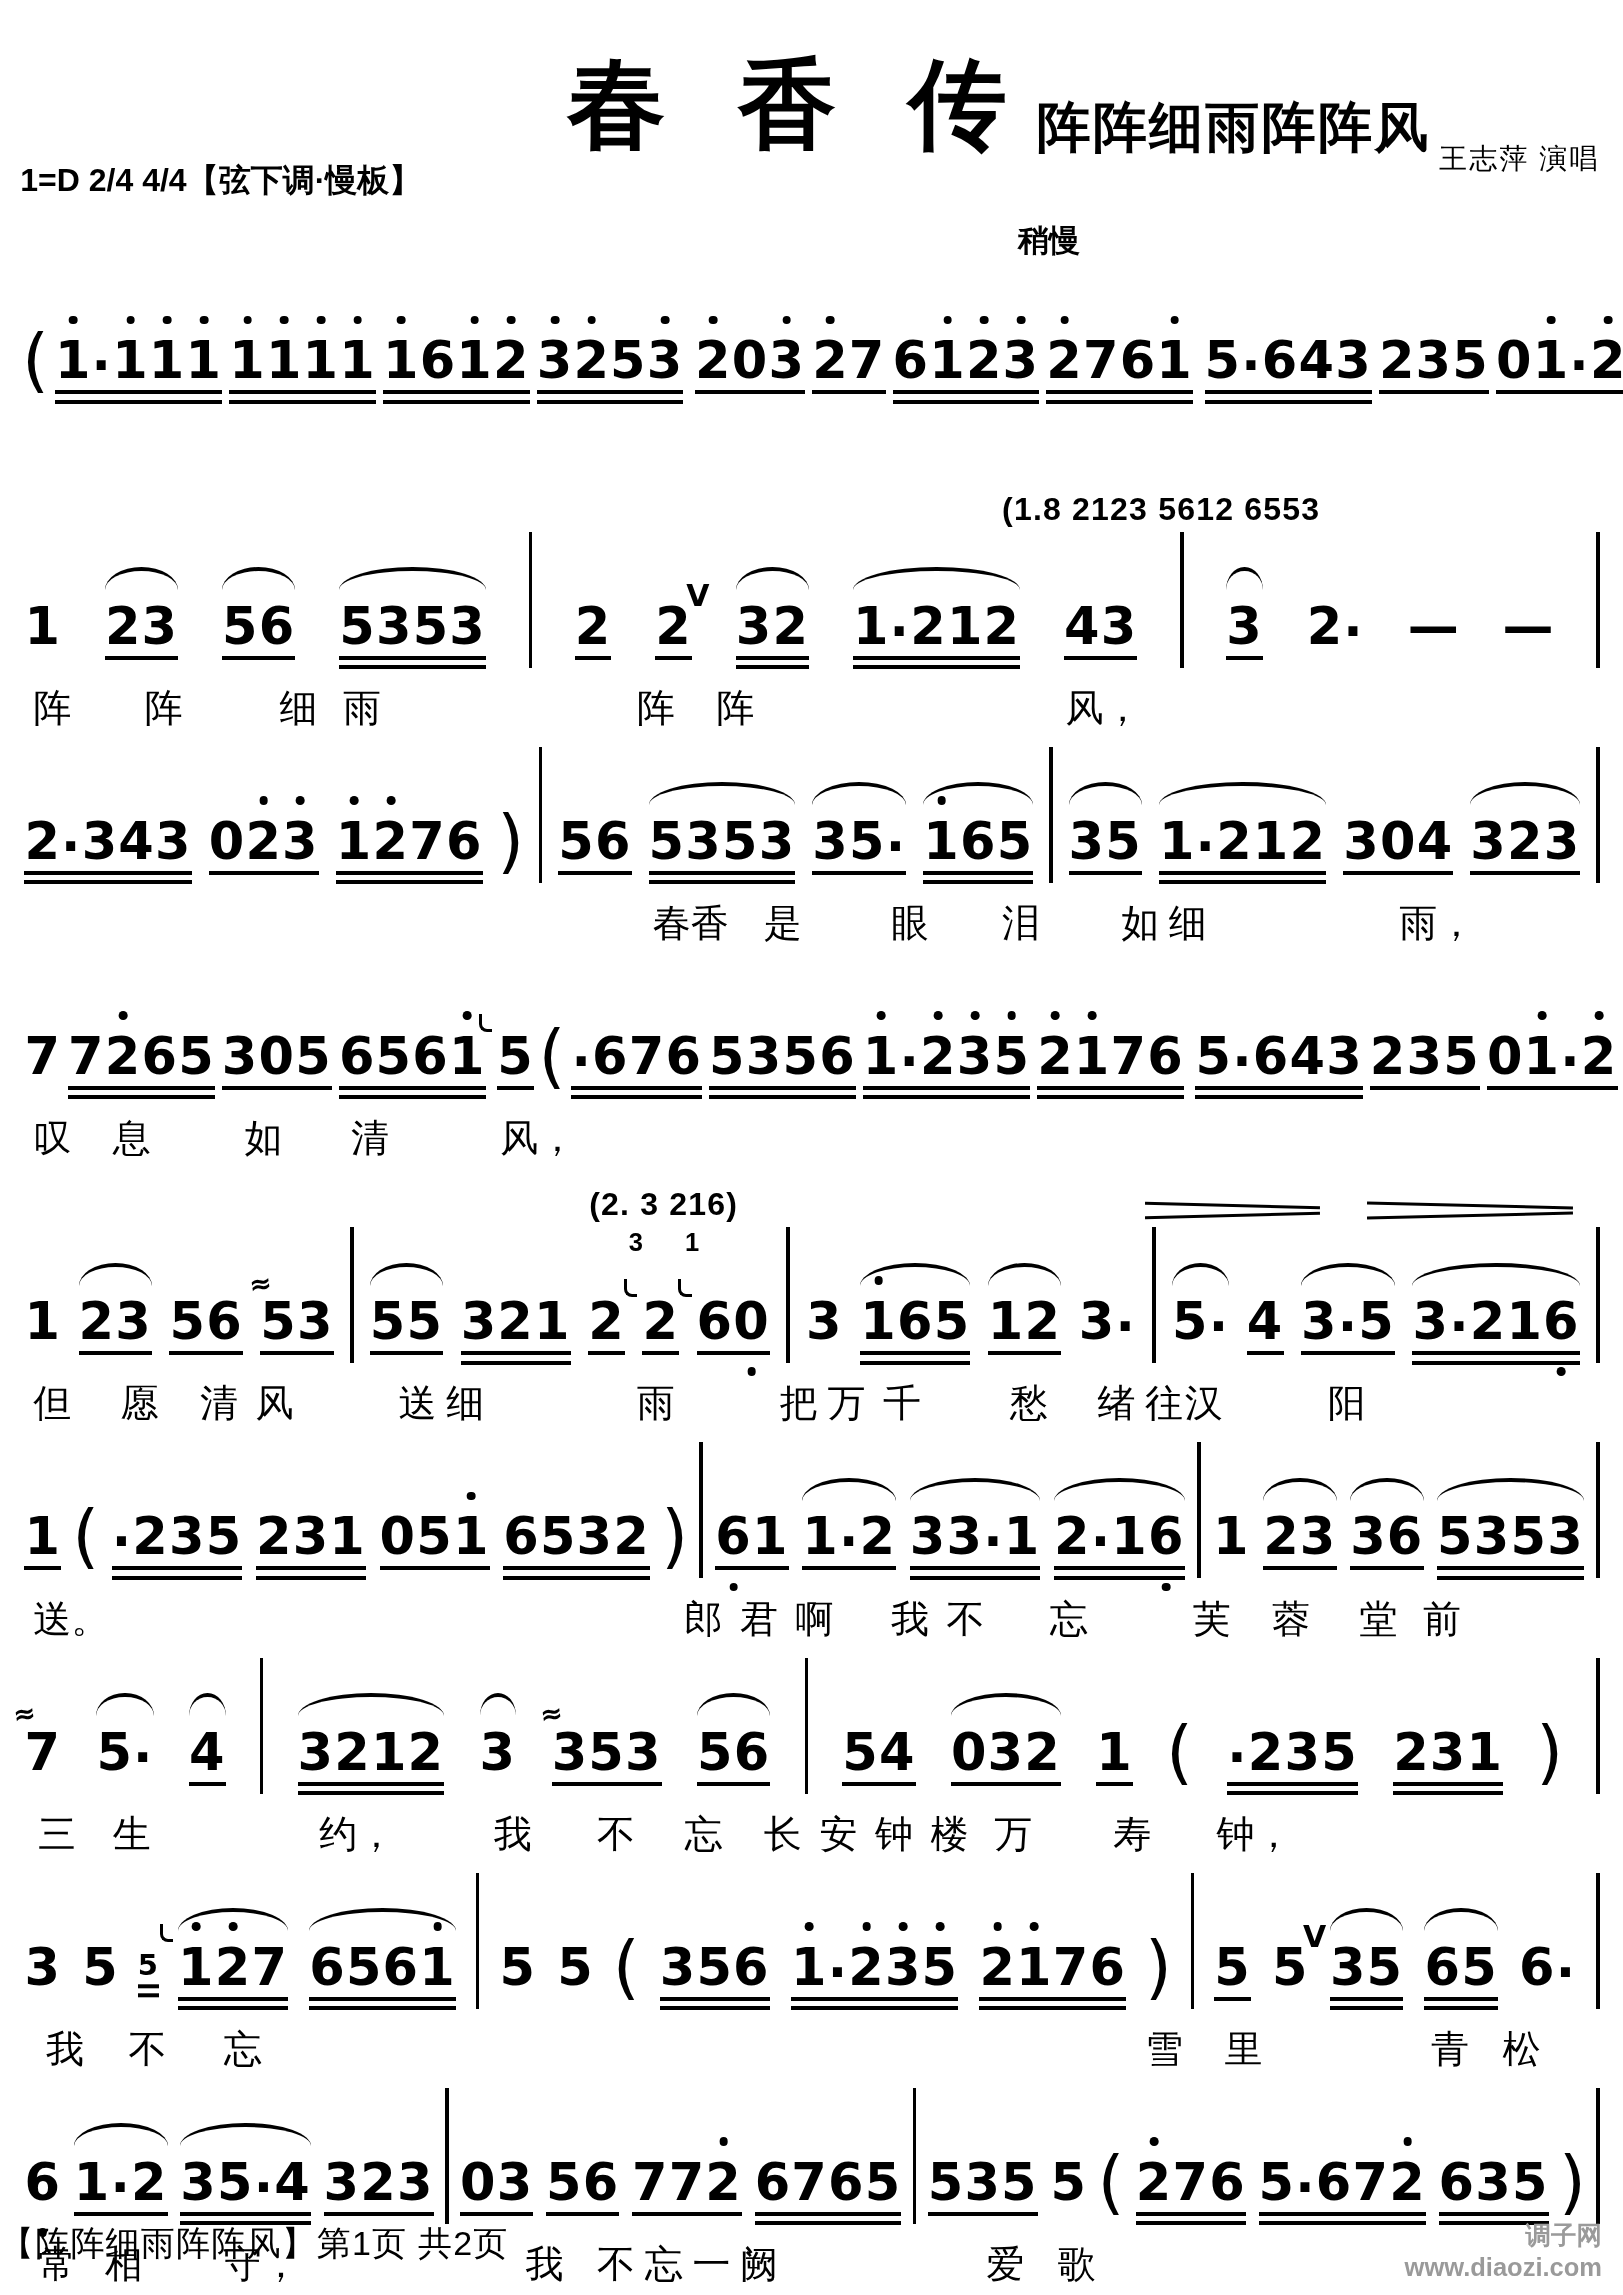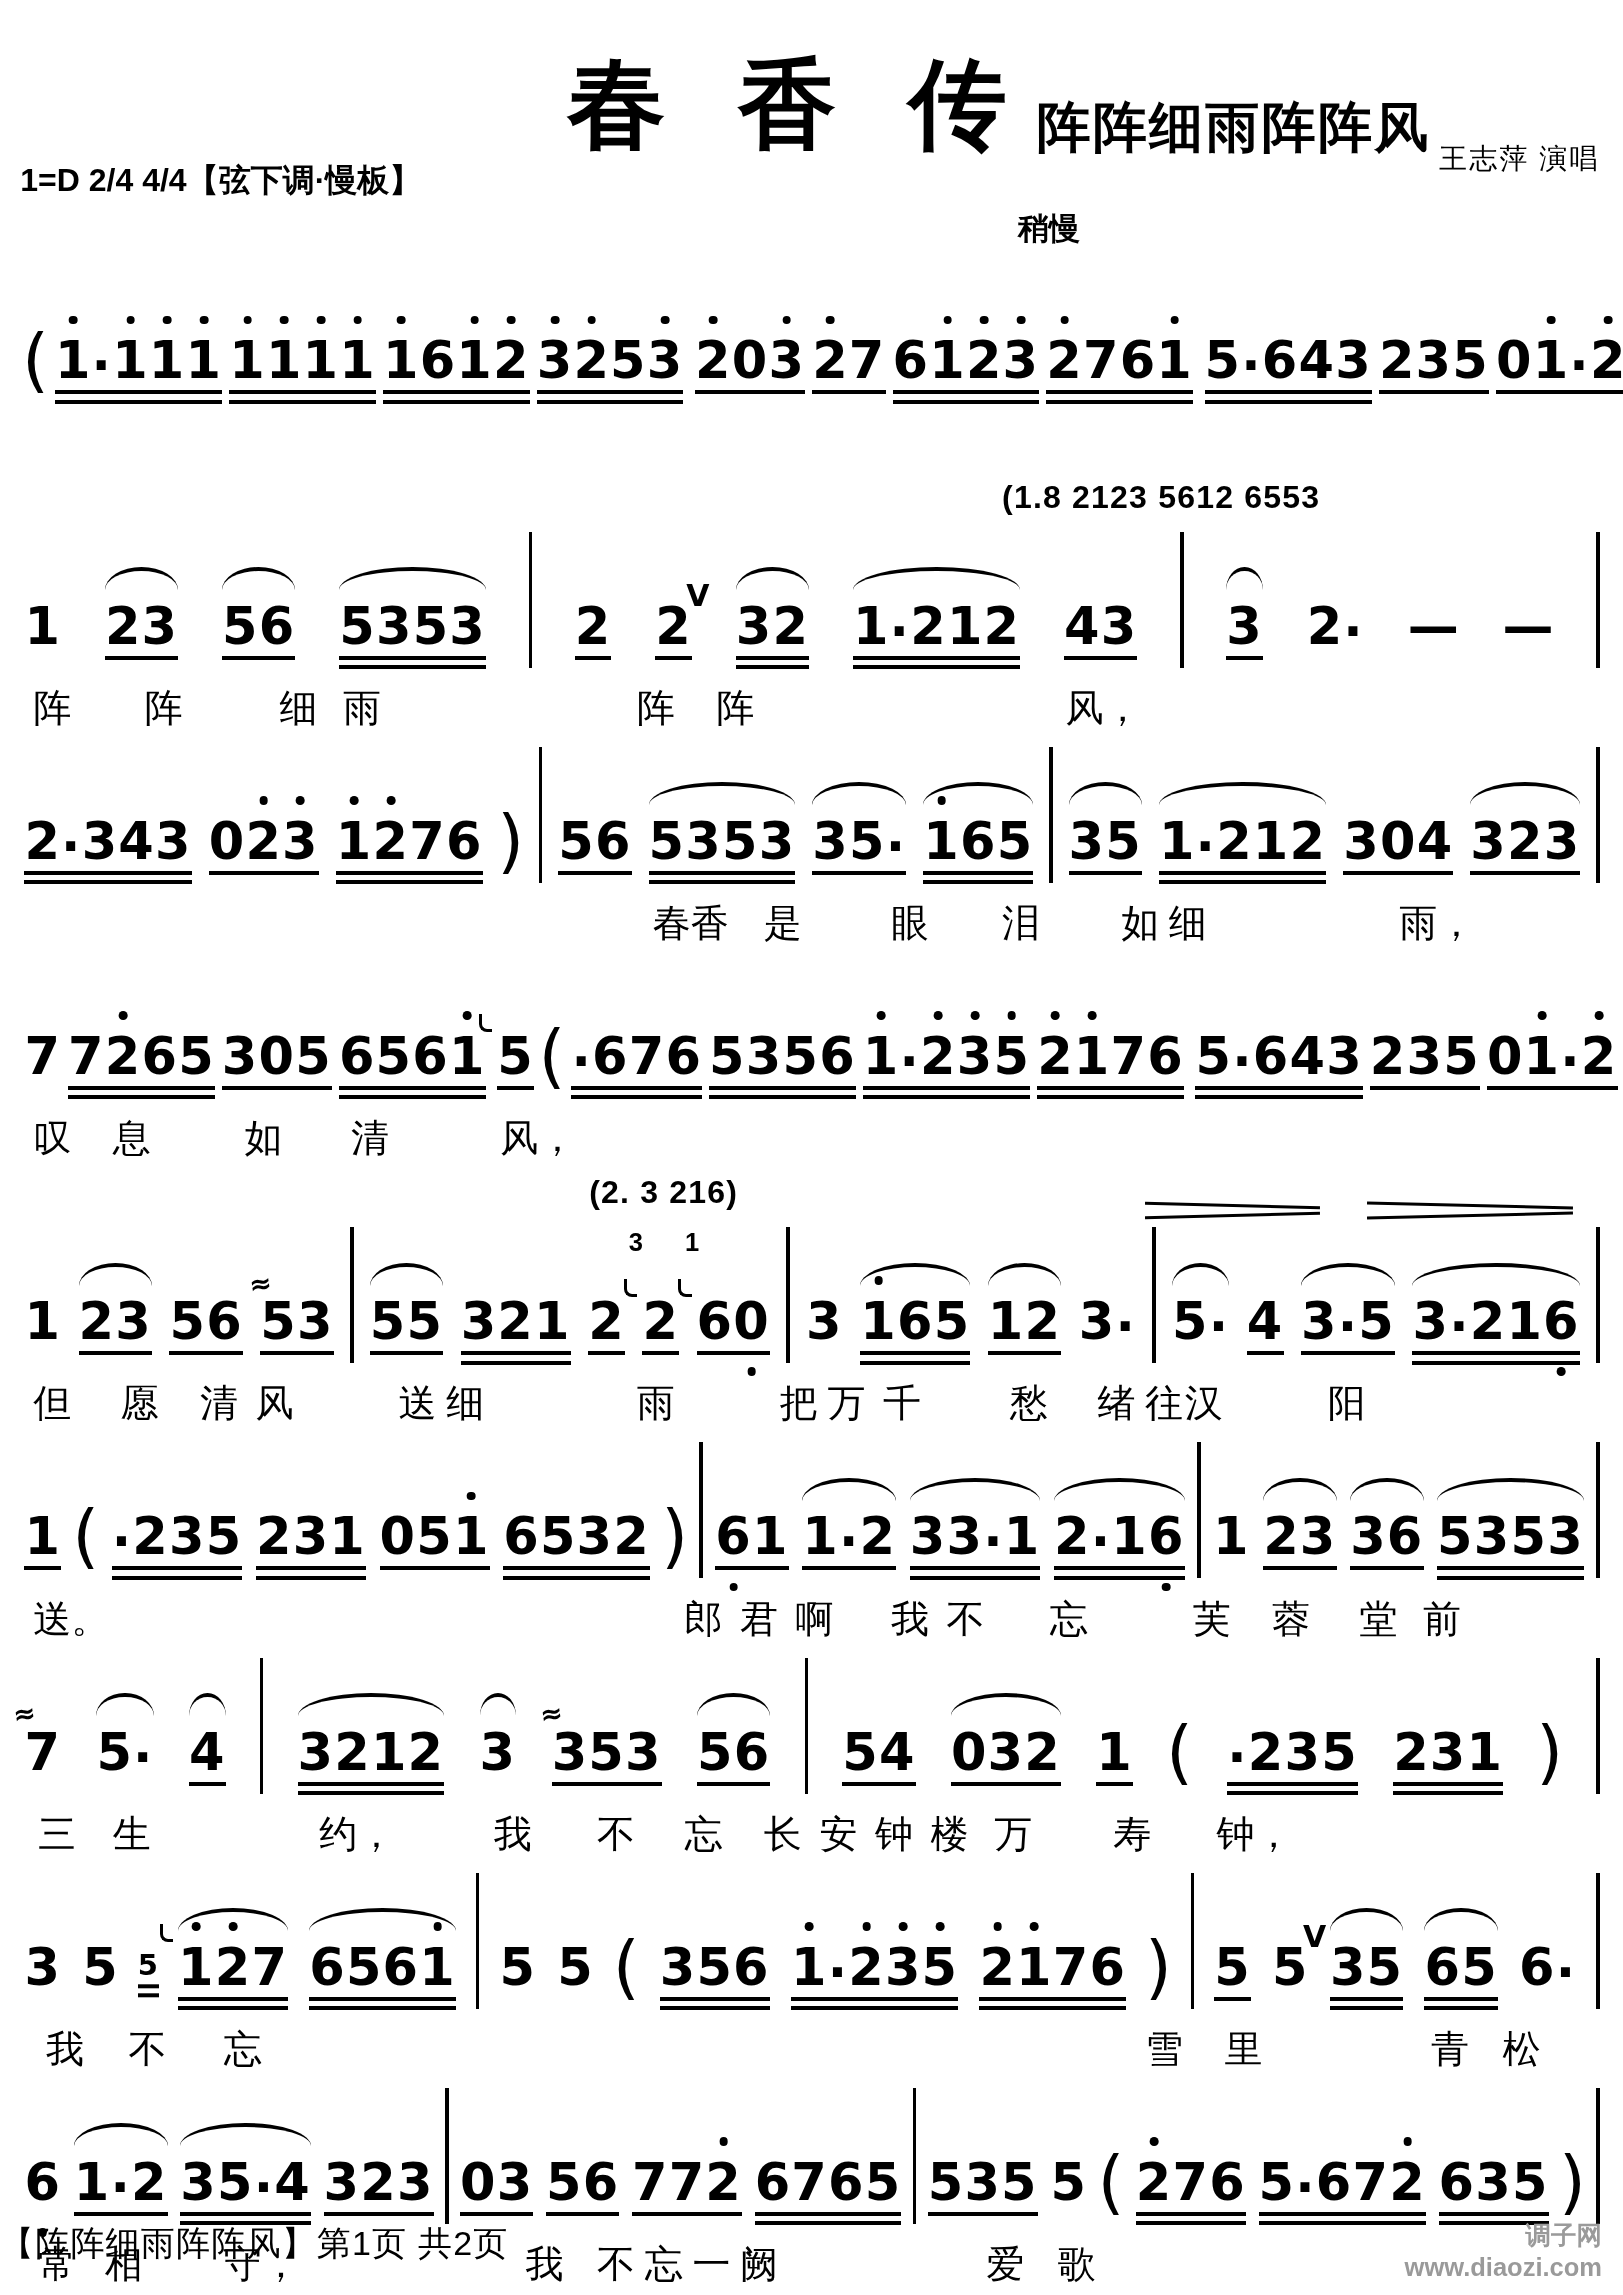--- a/index.html
+++ b/index.html
@@ -12,21 +12,21 @@
   .header{position:relative;height:191px;}
   .keyline{position:absolute;left:2.9px;bottom:5.8px;font-size:32px;font-weight:bold;white-space:nowrap;}
   .titlewrap{position:absolute;left:550px;top:23px;white-space:nowrap;}
   .title{font-size:98px;font-weight:bold;letter-spacing:24px;font-family:"Liberation Serif","DejaVu Serif",serif;}
   .subtitle{font-size:54px;font-weight:bold;letter-spacing:2.3px;position:relative;top:8px;font-family:"Liberation Serif","DejaVu Serif",serif;margin-left:6px;}
   .performer{position:absolute;right:5.8px;bottom:30px;font-size:28px;letter-spacing:2.3px;font-family:Liberation Serif, serif;}
   
   .score{position:relative;}
   .line{position:relative;margin-top:8px;}
   .annrow{position:relative;height:50px;}
-  .ann{position:absolute;bottom:16px;white-space:nowrap;}
+  .ann{position:absolute;bottom:4px;white-space:nowrap;}
   .tempo{font-size:31px;font-weight:bold;}
   .cue{font-size:32px;font-weight:bold;letter-spacing:1.2px;}
   .grace-row{font-size:25.5px;font-weight:bold;letter-spacing:17.4px;bottom:-30px;}
   .hairpin{height:12.7px;bottom:10.4px;}
   .hairpin::before,.hairpin::after{content:'';position:absolute;left:0;right:0;height:2.9px;background:#000;}
   .hairpin::before{top:0;transform:rotate(1.4deg);}
   .hairpin::after{bottom:0;transform:rotate(-1.4deg);}
   .notes{display:flex;align-items:flex-end;justify-content:space-between;padding:0 3.5px;}
   .grp{position:relative;display:inline-block;font-weight:bold;font-size:51px;line-height:1;
        font-family:"DejaVu Sans",sans-serif;padding:37px 3.5px 30px 3.5px;white-space:nowrap;}

